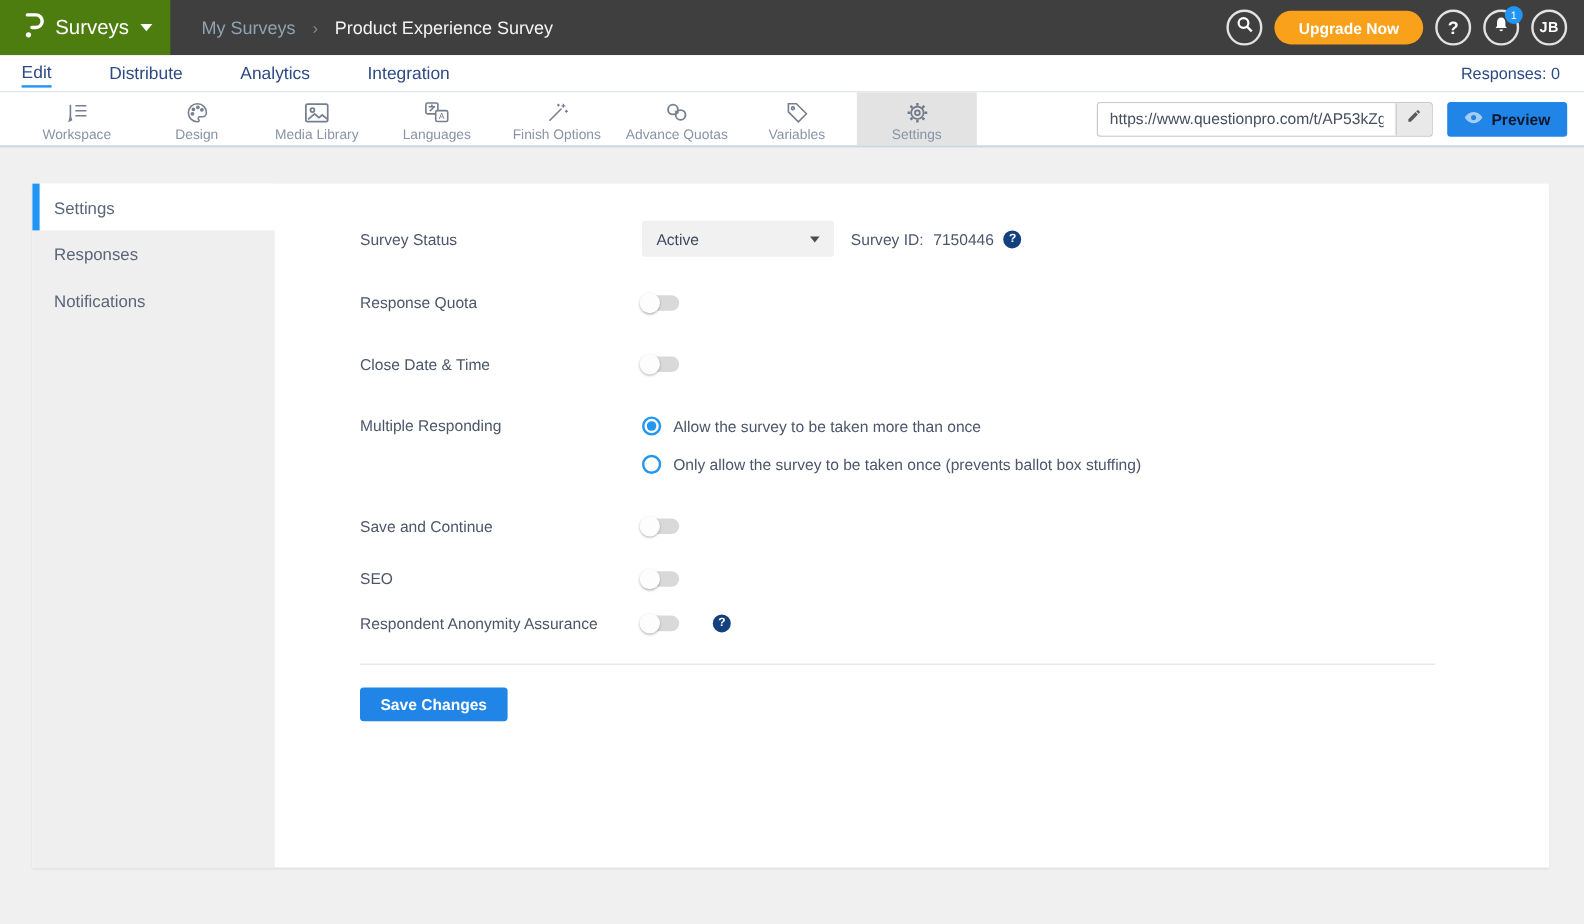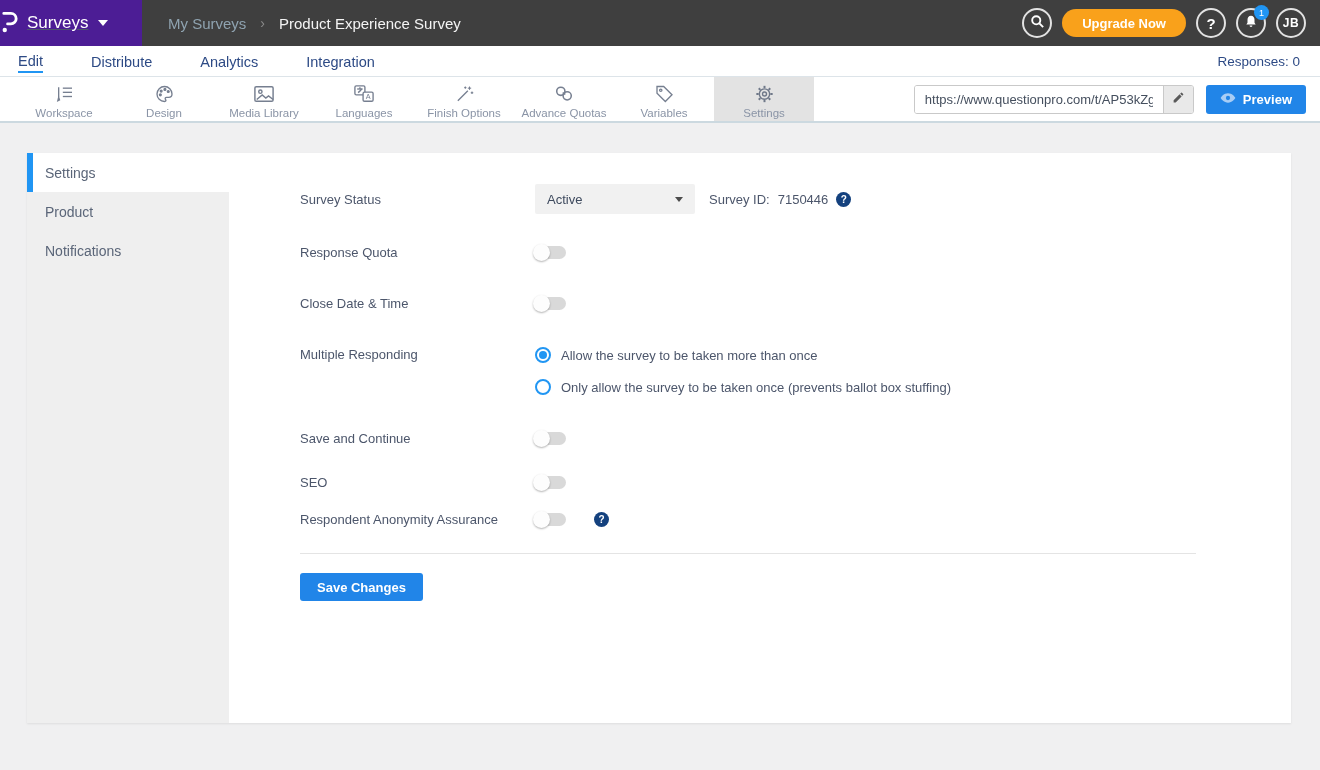--- a/index.html
+++ b/index.html
@@ -5,21 +5,21 @@
   * { margin:0; padding:0; box-sizing:border-box; }
   html,body { width:1320px; height:770px; }
   body {
     font-family:"Liberation Sans", sans-serif;
     background:#f0f0f1;
     overflow:hidden;
     color:#4c566b;
   }
   
   .topbar { height:46px; background:#3f3f3f; display:flex; align-items:center; position:relative; }
-  .logo-area { width:142px; height:46px; background:#4c1d95; display:flex; align-items:center; gap:8px; padding-left:0; flex-shrink:0; cursor:pointer;text-decoration:underline; }
+  .logo-area { width:142px; height:46px; background:#4d7c0f; display:flex; align-items:center; gap:8px; padding-left:19px; flex-shrink:0; cursor:pointer; }
   .logo-area .app-name { color:#fff; font-size:17px; }
   .logo-area .caret { width:0; height:0; border-left:5px solid transparent; border-right:5px solid transparent; border-top:6px solid #fff; margin-left:2px; }
   .breadcrumb { display:flex; align-items:center; gap:14px; margin-left:26px; font-size:15px;justify-content:flex-end; }
   .crumb-parent { color:#8fa3b0; cursor:pointer; }
   .crumb-sep { color:#8a8a8a; font-size:14px; }
   .crumb-current { color:#f4f4f4; }
   .topbar-right { position:absolute; right:14px; top:0; height:46px; display:flex; align-items:center; gap:10px; }
   .circle-btn { width:30px; height:30px; border:2px solid rgba(255,255,255,.85); border-radius:50%; display:flex; align-items:center; justify-content:center; color:#fff; cursor:pointer; position:relative; }
   .circle-btn.help { font-size:15px; font-weight:bold; }
   .upgrade-btn { background:#f9a11b; color:#fff; font-size:13px; font-weight:bold; border:none; border-radius:15px; height:28px; padding:0 20px; cursor:pointer; }
@@ -33,21 +33,21 @@
   
   .toolbar { height:46px; background:#fff; border-bottom:2px solid #ccd9e0; display:flex; align-items:stretch; position:relative; }
   .tool-item { width:100px; display:flex; flex-direction:column; align-items:center; justify-content:center; gap:3px; cursor:pointer; padding-top:4px; }
   .tool-item.active { background:#e3e3e3; }
   .tool-item svg { display:block; }
   .tool-label { font-size:11.5px; color:#8a94a6; white-space:nowrap; }
   .toolbar-right { position:absolute; right:14px; top:0; height:44px; display:flex; align-items:center; gap:12px; }
   .url-wrap { display:flex; align-items:stretch; border:1px solid #c9c9c9; border-radius:3px; overflow:hidden; height:29px; background:#fff; }
   .url-input { border:none; outline:none; width:248px; padding:0 10px; font-size:13px; color:#454f5e; font-family:"Liberation Sans", sans-serif; background:#fff; }
   .url-edit { width:30px; background:#e9e9e9; border-left:1px solid #c9c9c9; display:flex; align-items:center; justify-content:center; cursor:pointer; }
-  .preview-btn { background:#2185e8; border:none; border-radius:3px; height:29px; padding:0 14px; color:#ffffff; font-size:13px; font-weight:bold; display:flex; align-items:center; gap:7px; cursor:pointer; }
+  .preview-btn { background:#2185e8; border:none; border-radius:3px; height:29px; padding:0 14px; color:#0f172a; font-size:13px; font-weight:bold; display:flex; align-items:center; gap:7px; cursor:pointer; }
   
   .card { position:absolute; left:27px; right:29px; top:153px; height:570px; background:#fff; box-shadow:0 1px 2px rgba(0,0,0,.08); display:flex; }
   .sidebar { width:202px; background:#efefef; flex-shrink:0; }
   .side-item { height:39px; display:flex; align-items:center; padding-left:18px; font-size:14px; color:#5a6578; cursor:pointer; }
   .side-item.active { background:#fff; border-left:6px solid #2095f3; padding-left:12px; }
   
   .form { flex:1; padding:31px 0 0 71px; }
   .form-row { display:flex; align-items:center; }
   .row-label { width:235px; flex-shrink:0; font-size:13px; color:#4c566b; }
   .select-box { width:160px; height:30px; background:#f1f1f1; border-radius:2px; display:flex; align-items:center; justify-content:space-between; padding:0 12px; font-size:13px; color:#3e4a5e; cursor:pointer; }
@@ -248,21 +248,21 @@
         </svg>
       </span>
       <span>Preview</span>
     </button>
   </div>
 </div>
 
 <div class="card">
   <div class="sidebar">
     <div class="side-item active">Settings</div>
-    <div class="side-item">Product</div>
+    <div class="side-item">Responses</div>
     <div class="side-item">Notifications</div>
   </div>
 
   <div class="form">
 
     
     <div class="form-row">
       <span class="row-label">Survey Status</span>
       <div class="select-box">
         <span>Active</span>

